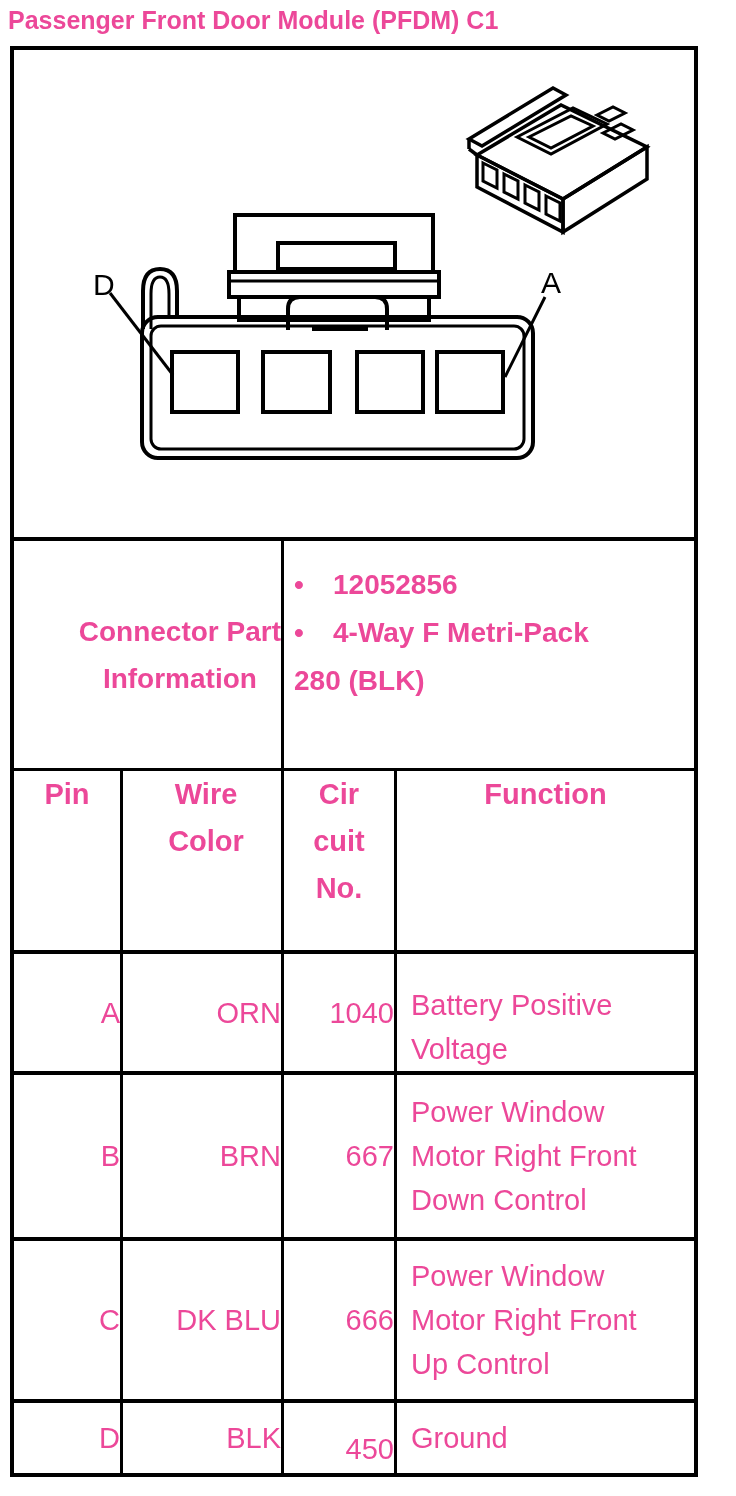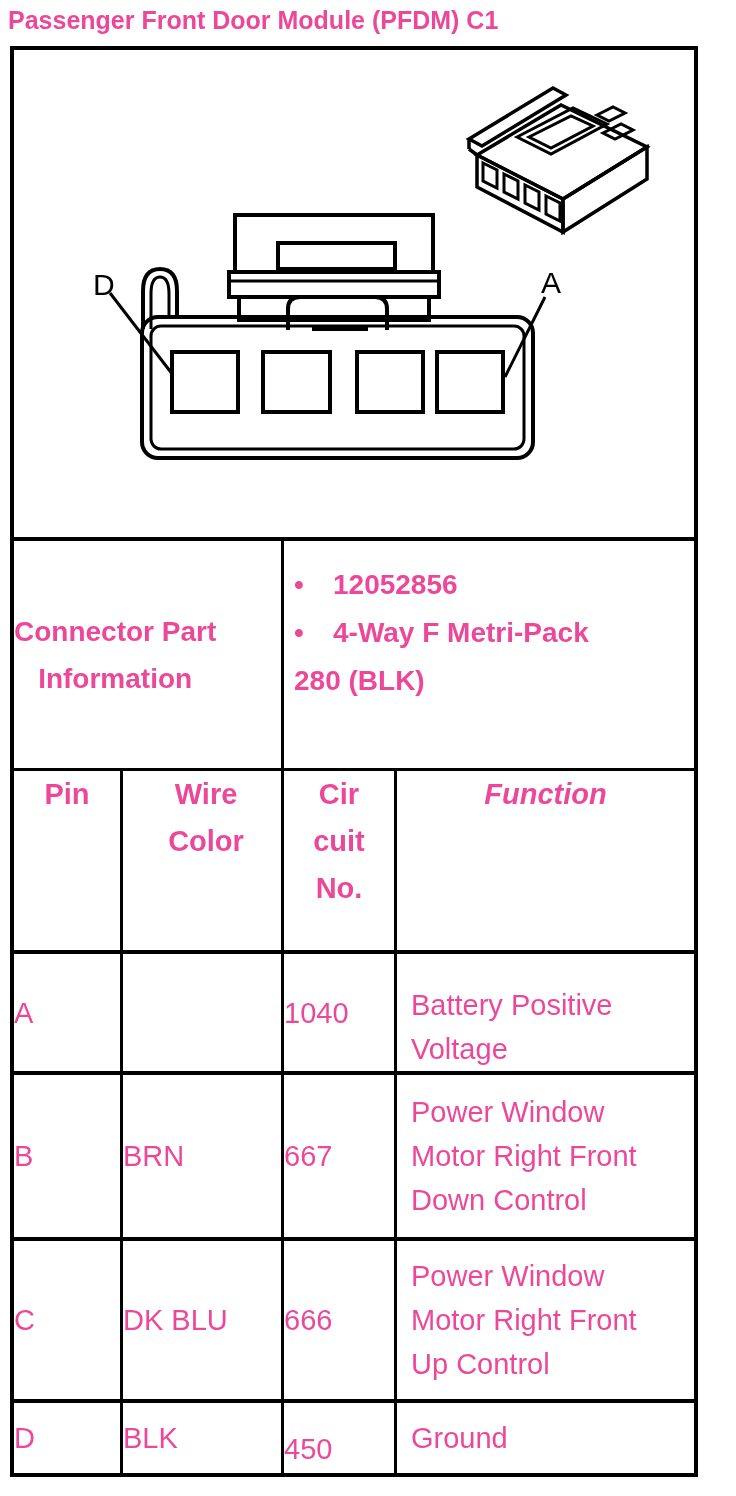--- a/index.html
+++ b/index.html
@@ -10,21 +10,21 @@
   .title {
     position:absolute; left:8px; top:6px;
     font-size:25px; font-weight:bold; white-space:nowrap;
   }
   .frame {
     position:absolute; left:10px; top:46px; width:688px; height:1431px;
     border:4px solid #000; box-sizing:border-box;
   }
   .hline, .vline { position:absolute; background:#000; }
   .cell { position:absolute; display:flex; box-sizing:border-box; }
-  .c-center { align-items:center; justify-content:flex-start; text-align:center; }
+  .c-center { align-items:center; justify-content:flex-end; text-align:center; }
   .c-bottom { align-items:flex-start; justify-content:center; text-align:center; padding-bottom:22px; }
   .c-left   { align-items:center; justify-content:flex-start; text-align:left; padding-left:14px; }
   .hdr { font-weight:bold; font-size:29px; line-height:47px; }
   .data { font-size:29px; line-height:44px; white-space:nowrap; }
   .info-label { font-weight:bold; font-size:28px; line-height:47px; }
   .info-value { font-weight:bold; font-size:28px; line-height:48px;
                 flex-direction:column; align-items:flex-start;
                 padding:20px 0 0 10px; }
   .bullet-row { display:flex; white-space:nowrap; }
   .bullet-glyph { display:inline-block; width:39px; text-align:left; }
@@ -131,28 +131,31 @@
         <span>Color</span>
       </div>
     </div>
     <div class="cell c-bottom hdr" style="left:270px;top:721px;width:110px;height:179px;">
       <div class="stack">
         <span>Cir</span>
         <span>cuit</span>
         <span>No.</span>
       </div>
     </div>
-    <div class="cell c-bottom hdr" style="left:383px;top:721px;width:297px;height:179px;font-style:italic;">
+    <div class="cell c-bottom hdr" style="left:383px;top:721px;width:297px;height:179px;">
       <div class="stack">
           <span>Function</span>
         </div>
     </div>
 
     <div class="cell c-center data" style="left:0;top:904px;width:106px;height:117px;">
       <span>A</span>
+    </div>
+    <div class="cell c-center data" style="left:109px;top:904px;width:158px;height:117px;">
+      <span>ORN</span>
     </div>
     <div class="cell c-center data" style="left:270px;top:904px;width:110px;height:117px;">
       <span>1040</span>
     </div>
     <div class="cell c-left data" style="left:383px;top:904px;width:297px;height:145px;">
       <div class="stack">
         <span>Battery Positive</span>
         <span>Voltage</span>
       </div>
     </div>

